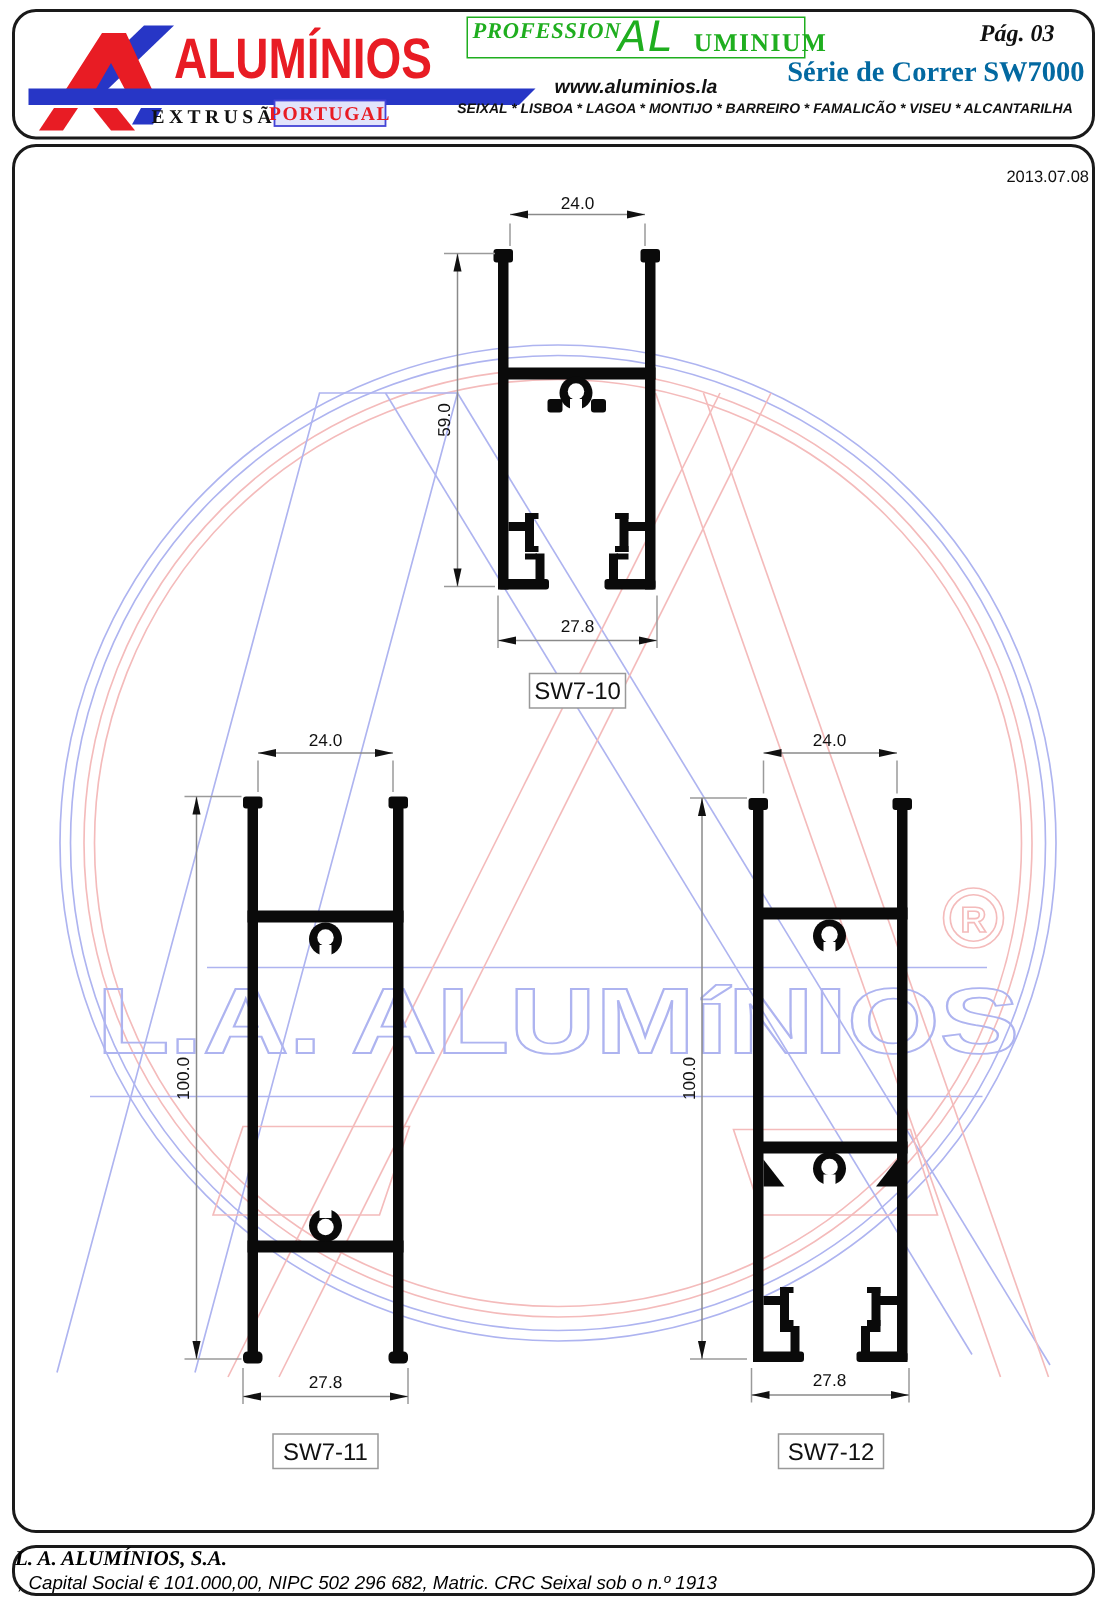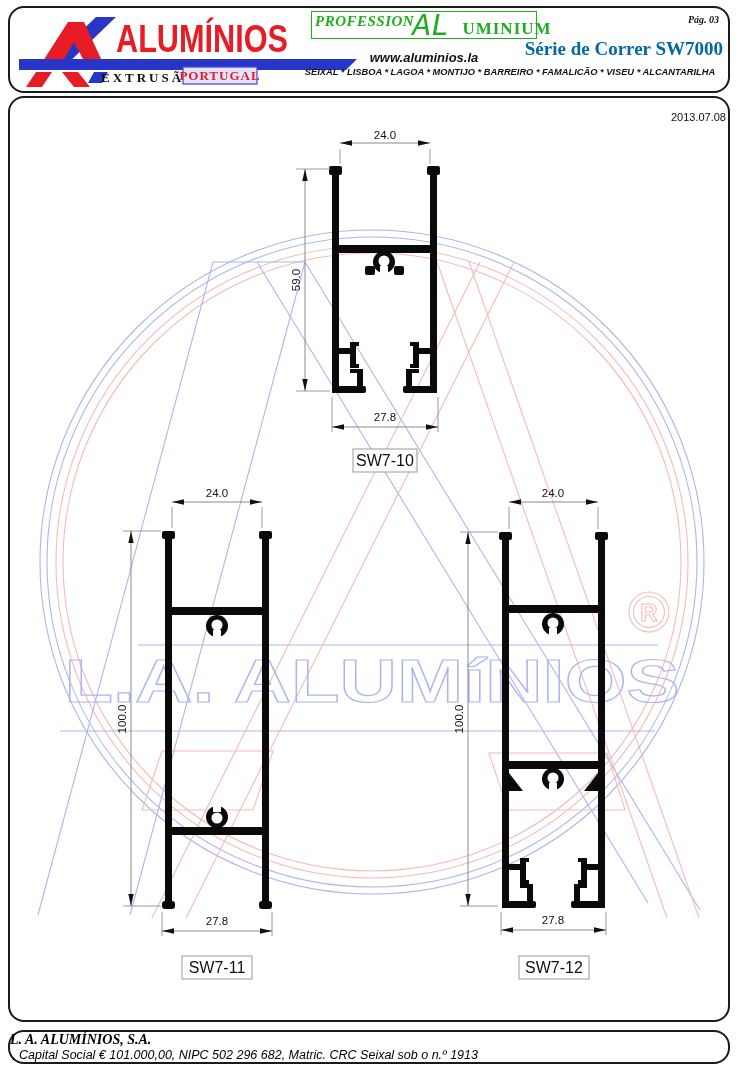--- a/index.html
+++ b/index.html
@@ -16,21 +16,21 @@
   .logo-svg{position:absolute;left:4px;top:4px;}
   .prof-box{
     position:absolute;left:301px;top:3px;width:226px;height:28px;
     border:1.5px solid #1fae1f;box-sizing:border-box;
     display:flex;align-items:flex-start;padding:1px 3px;white-space:nowrap;overflow:visible;
   }
   .prof-a{font-family:"Liberation Serif",serif;font-style:italic;font-weight:bold;font-size:15px;color:#1fae1f;letter-spacing:.5px;}
   .prof-b{font-family:Liberation Mono, monospace;font-style:italic;font-weight:400;font-size:31px;color:#1fae1f;line-height:.85;position:relative;top:1px;margin:0 -3px 0 -2px;}
   .prof-c{font-family:"Liberation Serif",serif;font-weight:bold;font-size:17px;color:#1fae1f;letter-spacing:1px;position:relative;top:6px;margin-left:16px;}
   .website{position:absolute;left:301px;top:42px;width:226px;text-align:center;font-weight:bold;font-style:italic;font-size:13px;color:#111;}
-  .pag{position:absolute;right:9px;top:6px;font-family:"Liberation Serif",serif;font-style:italic;font-weight:bold;font-size:10px;color:#111;}
+  .pag{position:absolute;right:25px;top:6px;font-family:"Liberation Serif",serif;font-style:italic;font-weight:bold;font-size:16px;color:#111;}
   .series{position:absolute;right:5px;top:30px;font-family:"Liberation Serif",serif;font-weight:bold;font-size:19px;color:#0369a1;}
   .cities{position:absolute;right:2px;top:59px;width:432px;text-align:center;font-weight:bold;font-style:italic;font-size:9.3px;color:#111;}
 
   
   .drawing-svg{position:absolute;left:0;top:0;}
   .wm-blue{stroke:#aeb4f0;fill:none;stroke-width:1.1;}
   .wm-pink{stroke:#f4bbbb;fill:none;stroke-width:1.1;}
   .wm-text{font-family:"Liberation Sans",sans-serif;font-weight:bold;font-size:62px;fill:none;stroke:#aeb4f0;stroke-width:1.2;}
   .wm-r{font-family:"Liberation Sans",sans-serif;font-weight:bold;font-size:24px;fill:none;stroke:#f4bbbb;stroke-width:1.1;}
   .profile{fill:#0a0a0a;stroke:none;}

